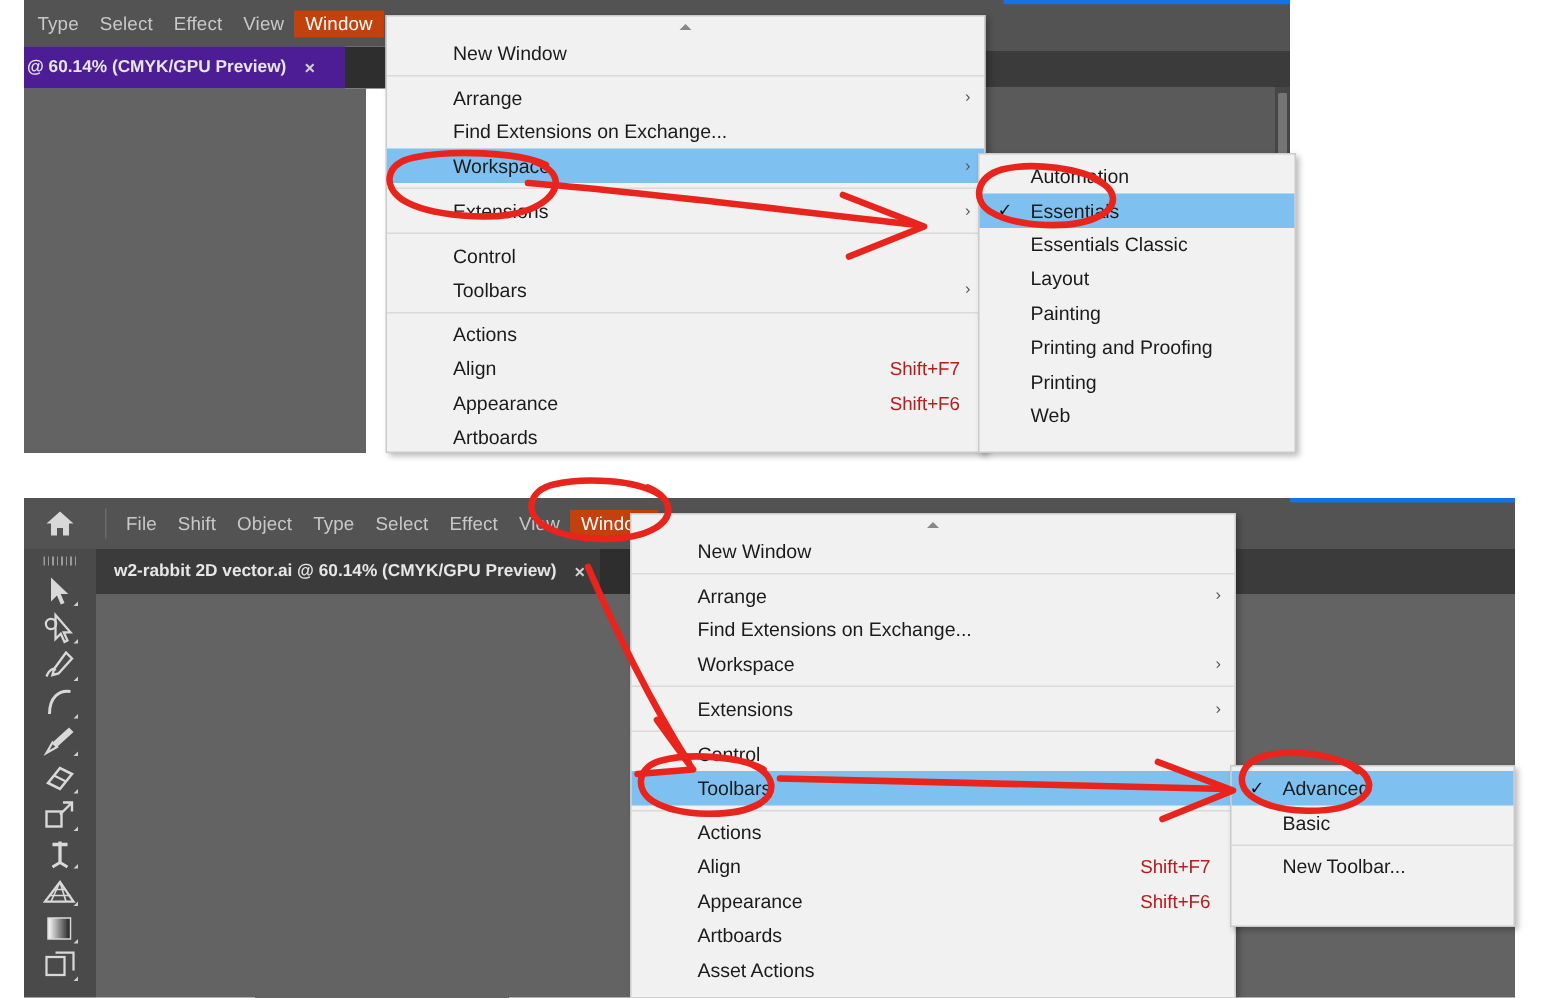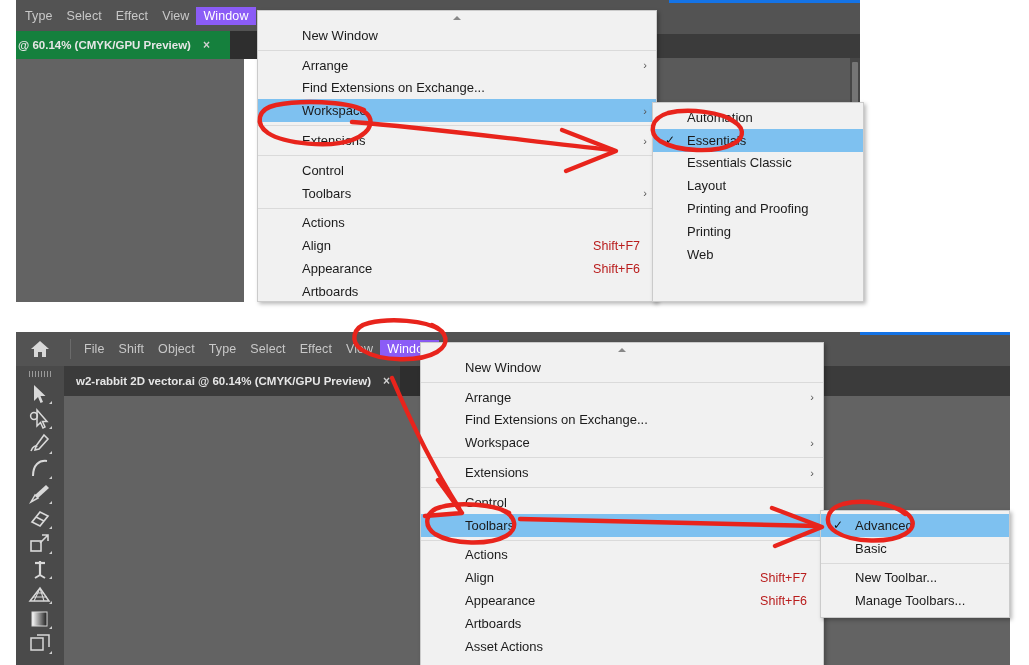--- a/index.html
+++ b/index.html
@@ -14,21 +14,21 @@
   .ai-tabbar    {background:#3b3b3b;}
   .ai-canvas    {background:#636363;}
   .ai-toolbar   {background:#535353;}
 
   
   .menubar{display:flex;align-items:center;height:100%;}
   .mi{
     color:#c8c8c8;font-size:12.5px;padding:2px 7px;white-space:nowrap;
     letter-spacing:.1px;
   }
-  .mi.active{background:#8b5cf6;color:#ffffff;}
+  .mi.active{background:#c2410c;color:#ffffff;}
   .home-btn{width:48px;height:100%;display:flex;align-items:center;justify-content:center;}
   .home-ico{display:block;}
   .menubar-sep{width:1px;height:20px;background:#6b6b6b;margin:0 6px;}
 
   
   .doctab{
     display:inline-flex;align-items:center;height:100%;
     background:#3b3b3b;padding:0 10px 0 12px;box-sizing:border-box;
   }
   .doctab .title{color:#e6e6e6;font-size:11.5px;font-weight:bold;white-space:nowrap;}
@@ -86,21 +86,21 @@
     <div class="menubar" id="top-menubar-items" style="padding-left:2px;">
         <div class="mi">Type</div>
         <div class="mi">Select</div>
         <div class="mi">Effect</div>
         <div class="mi">View</div>
         <div class="mi active">Window</div>
       </div>
   </div>
 
   <div class="panel ai-tabbar" style="left:0;top:31px;width:628px;height:28px;background:#2e2e2e;">
-    <div class="doctab" style="height:28px;background:#15803d;width:214px;padding-left:2px;">
+    <div class="doctab" style="height:28px;background:#4c1d95;width:214px;padding-left:2px;">
       <span class="title">@ 60.14% (CMYK/GPU Preview)</span>
       <span class="xclose">×</span>
     </div>
   </div>
 
   <div class="panel ai-canvas" style="left:0;top:59px;width:228px;height:243px;"></div>
 
   <div class="panel" style="left:612px;top:0;width:232px;height:302px;background:#535353;">
     <div style="position:absolute;left:41px;top:0;width:191px;height:3px;background:#1473e6;"></div>
     <div style="position:absolute;left:0;top:3px;width:232px;height:31px;background:#535353;"></div>
@@ -168,20 +168,23 @@
         </div>
         <div class="row hl">
           <span class="check">✓</span>
           <span class="lbl">Essentials</span>
         </div>
         <div class="row">
           <span class="lbl">Essentials Classic</span>
         </div>
         <div class="row">
           <span class="lbl">Layout</span>
+        </div>
+        <div class="row">
+          <span class="lbl">Painting</span>
         </div>
         <div class="row">
           <span class="lbl">Printing and Proofing</span>
         </div>
         <div class="row">
           <span class="lbl">Printing</span>
         </div>
         <div class="row">
           <span class="lbl">Web</span>
         </div>
@@ -373,23 +376,20 @@
           <span class="check">✓</span>
           <span class="lbl">Advanced</span>
         </div>
         <div class="row">
           <span class="lbl">Basic</span>
         </div>
         <div class="sep"></div>
         <div class="row">
           <span class="lbl">New Toolbar...</span>
         </div>
-        <div class="row">
-          <span class="lbl">Manage Toolbars...</span>
-        </div>
       </div>
   </div>
 </div>
 
 <svg class="anno" viewBox="0 0 1029 665" xmlns="http://www.w3.org/2000/svg">
   <g fill="none" stroke="#e8241c" stroke-width="4.4" stroke-linecap="round" stroke-linejoin="round">
 
     <path d="M364 110 C345 101, 300 100, 276 105 C257 109, 255 124, 268 133
              C285 144, 330 148, 352 140 C373 132, 378 116, 357 108"></path>
 

